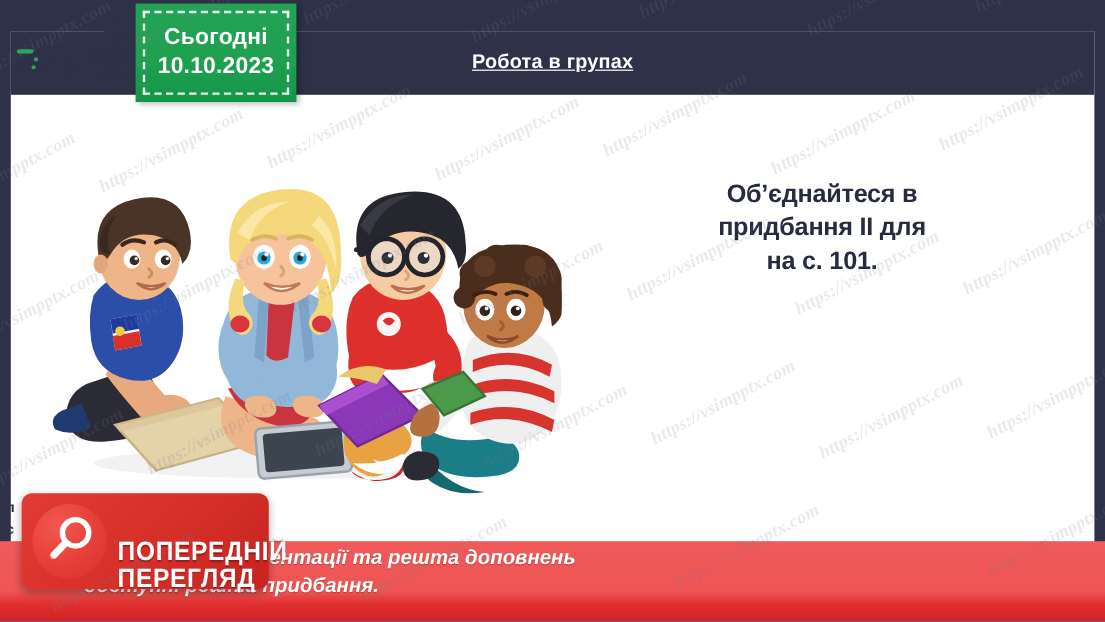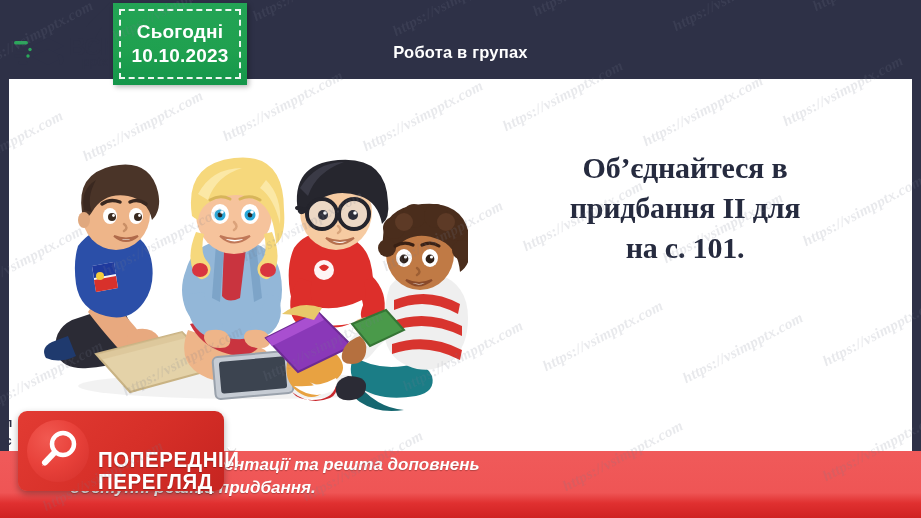--- a/index.html
+++ b/index.html
@@ -40,20 +40,21 @@
   
   .topbar{
     position:absolute;left:9px;top:26px;width:903px;height:53px;
     background:#2e3147;z-index:10;
   }
   .topbar-title{
     position:absolute;left:0;top:0;width:903px;height:53px;
     display:flex;align-items:center;justify-content:center;
     color:#ffffff;font-size:16.5px;font-weight:bold;
     letter-spacing:0.2px;
+    text-decoration:underline;
   }
 
   
   .flag{
     position:absolute;left:86px;top:0;width:145px;height:53px;
     background:#2e3147;z-index:11;
     clip-path:polygon(32px 0, 145px 0, 145px 53px, 0 53px);
   }
   .flag-top{
     position:absolute;left:86px;top:0;width:145px;height:27px;
@@ -101,22 +102,22 @@
     position:absolute;left:38px;top:118px;width:430px;height:300px;z-index:8;
   }
 
   
   .body-text{
     position:absolute;left:470px;top:148px;width:430px;
     text-align:center;z-index:8;
   }
   .body-text .line{
     display:block;
-    font-size:30px;font-weight:bold;color:#262b3f;
-    line-height:1.33;letter-spacing:-0.2px;font-family:Liberation Serif, serif;
+    font-size:21px;font-weight:bold;color:#262b3f;
+    line-height:1.33;letter-spacing:-0.2px;
   }
 
   
   .hidden-note{
     position:absolute;left:5px;top:414px;width:64px;z-index:12;
   }
   .hidden-note span{
     display:block;font-size:12px;font-weight:bold;color:#2e3147;
     line-height:1.5;white-space:nowrap;overflow:hidden;
   }

